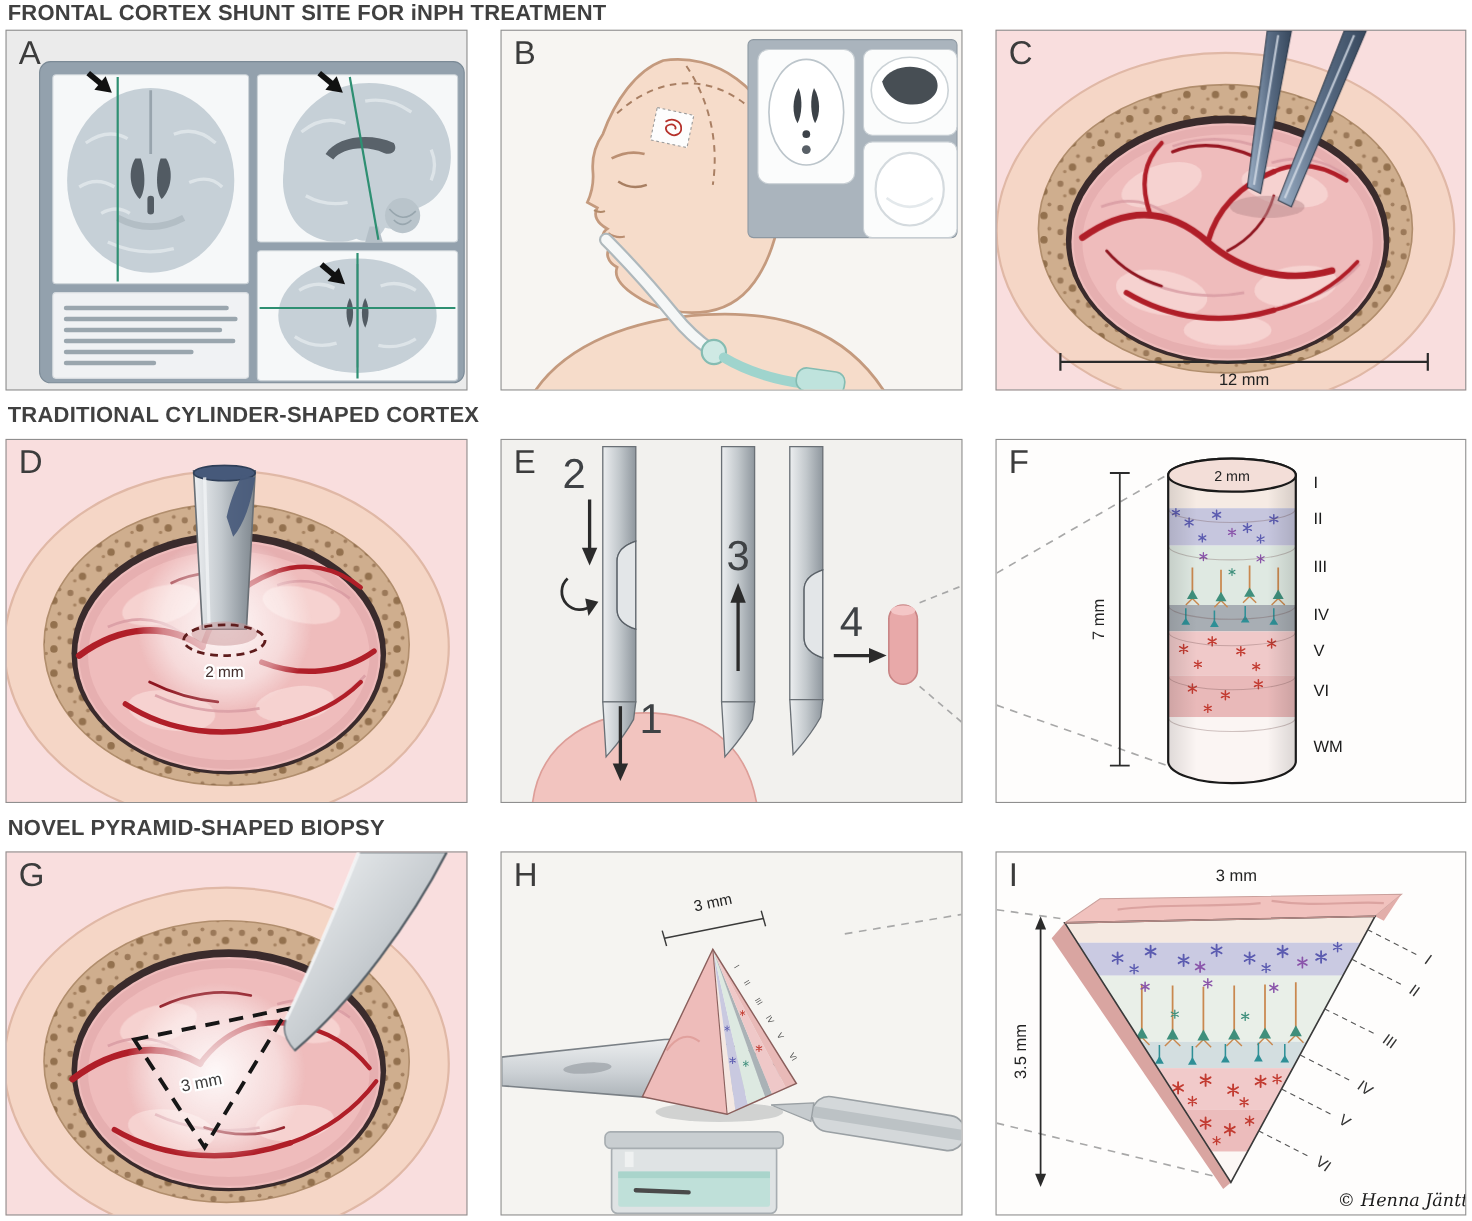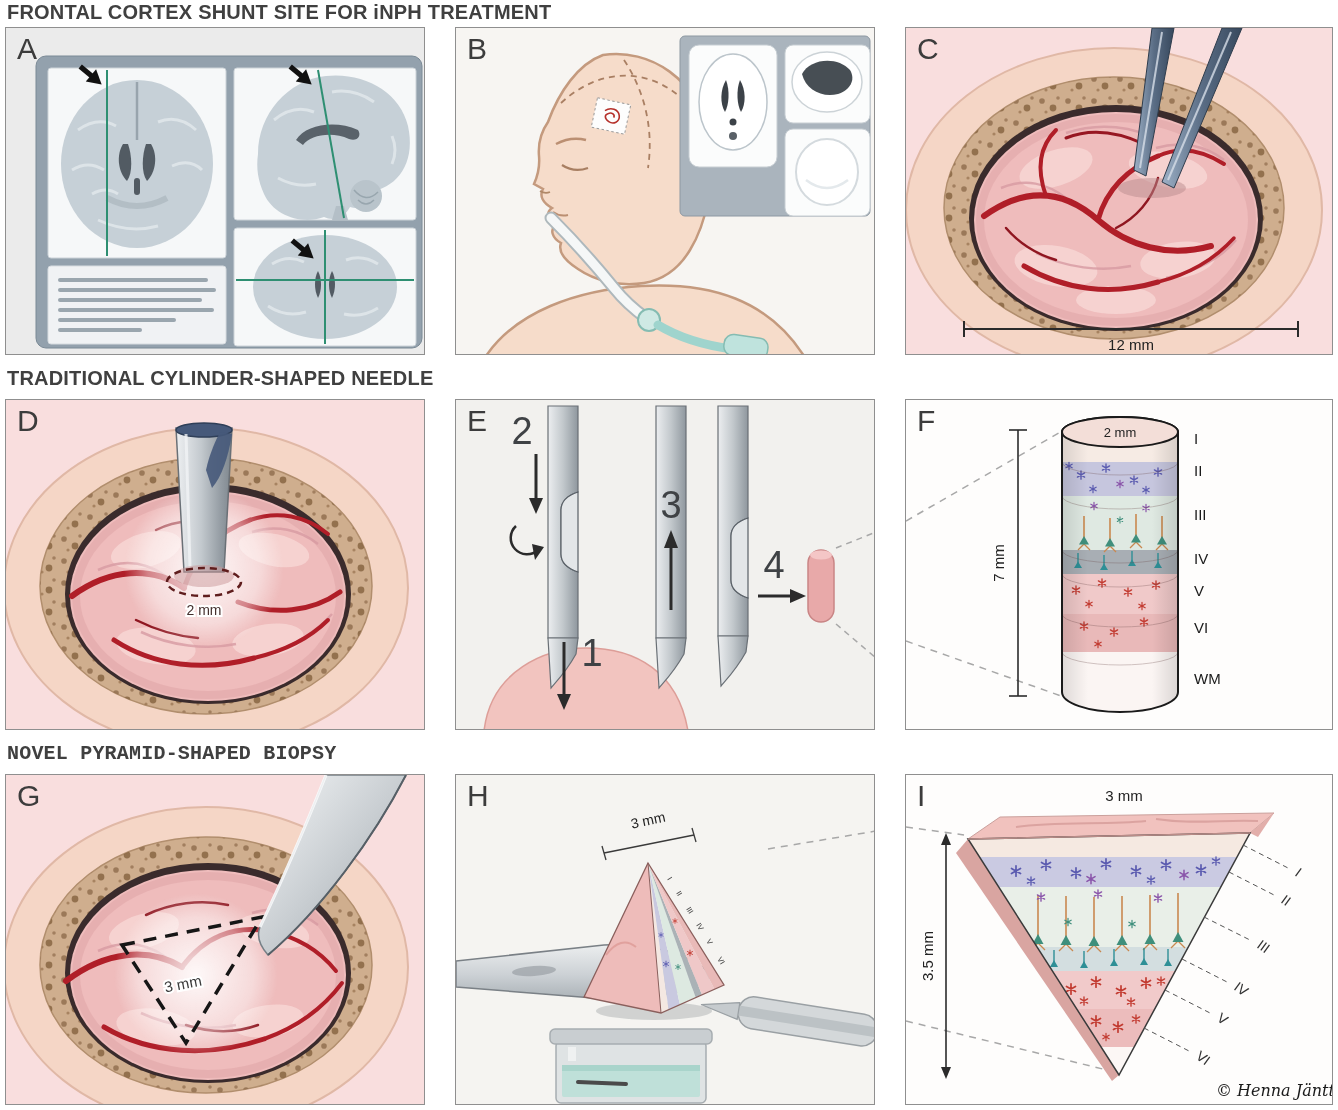--- a/index.html
+++ b/index.html
@@ -3,21 +3,21 @@
 <meta charset="utf-8">
 <title>Figure</title>
 <style>
   * { box-sizing: border-box; }
   html,body { margin:0; padding:0; }
   body { width:1338px; height:1110px; background:#ffffff; font-family:"Liberation Sans", sans-serif; position:relative; }
   .figure { position:absolute; inset:0; }
   .section-title { position:absolute; margin:0; font-size:20px; font-weight:700; color:#404040; letter-spacing:0.2px; }
   #title-1 { left:7px; top:1px; }
   #title-2 { left:7px; top:367px; }
-  #title-3 { left:7px; top:742px;font-family:Liberation Mono, monospace; }
+  #title-3 { left:7px; top:742px; }
   .panel { position:absolute; border:1px solid #8f8f8f; overflow:hidden; }
   .panel svg { position:absolute; left:0; top:0; display:block; }
   .panel-letter { position:absolute; left:11px; top:4px; font-size:30px; color:#3c3c3c; z-index:5; }
   svg text { font-family:"Liberation Sans", sans-serif; }
   .script { font-family:"DejaVu Serif", serif; font-style:italic; }
   #panel-a { left:5px;   top:27px;  width:420px; height:328px; background:#ebebeb; }
   #panel-b { left:455px; top:27px;  width:420px; height:328px; background:#f7f5f2; }
   #panel-c { left:905px; top:27px;  width:428px; height:328px; background:#f9dede; }
   #panel-d { left:5px;   top:399px; width:420px; height:331px; background:#f9dede; }
   #panel-e { left:455px; top:399px; width:420px; height:331px; background:#f2f1ee; }
@@ -25,21 +25,21 @@
   #panel-g { left:5px;   top:774px; width:420px; height:331px; background:#f9dede; }
   #panel-h { left:455px; top:774px; width:420px; height:331px; background:#f5f4f1; }
   #panel-i { left:905px; top:774px; width:428px; height:331px; background:#fefdfc; }
 </style>
 </head>
 <body>
 
 <div class="figure">
 
   <h1 class="section-title" id="title-1">FRONTAL CORTEX SHUNT SITE FOR iNPH TREATMENT</h1>
-  <h1 class="section-title" id="title-2">TRADITIONAL CYLINDER-SHAPED NEEDLE</h1>
+  <h1 class="section-title" id="title-2">TRADITIONAL CYLINDER-SHAPED CORTEX</h1>
   <h1 class="section-title" id="title-3">NOVEL PYRAMID-SHAPED BIOPSY</h1>
 
   <section class="panel" id="panel-a">
     <div class="panel-letter">A</div>
     <svg viewBox="0 0 420 328" width="420" height="328">
       <rect x="30" y="28" width="386" height="292" rx="10" fill="#93a1ad" stroke="#7b8a96"></rect>
       <g>
         <rect x="42" y="40" width="178" height="190" rx="3" fill="#f6f8f9" stroke="#ccd3d8"></rect>
         <ellipse cx="131" cy="136" rx="76" ry="84" fill="#c6d0d7"></ellipse>
         <path d="M131,54 L131,112" stroke="#98a4ad" stroke-width="2.5" fill="none"></path>

